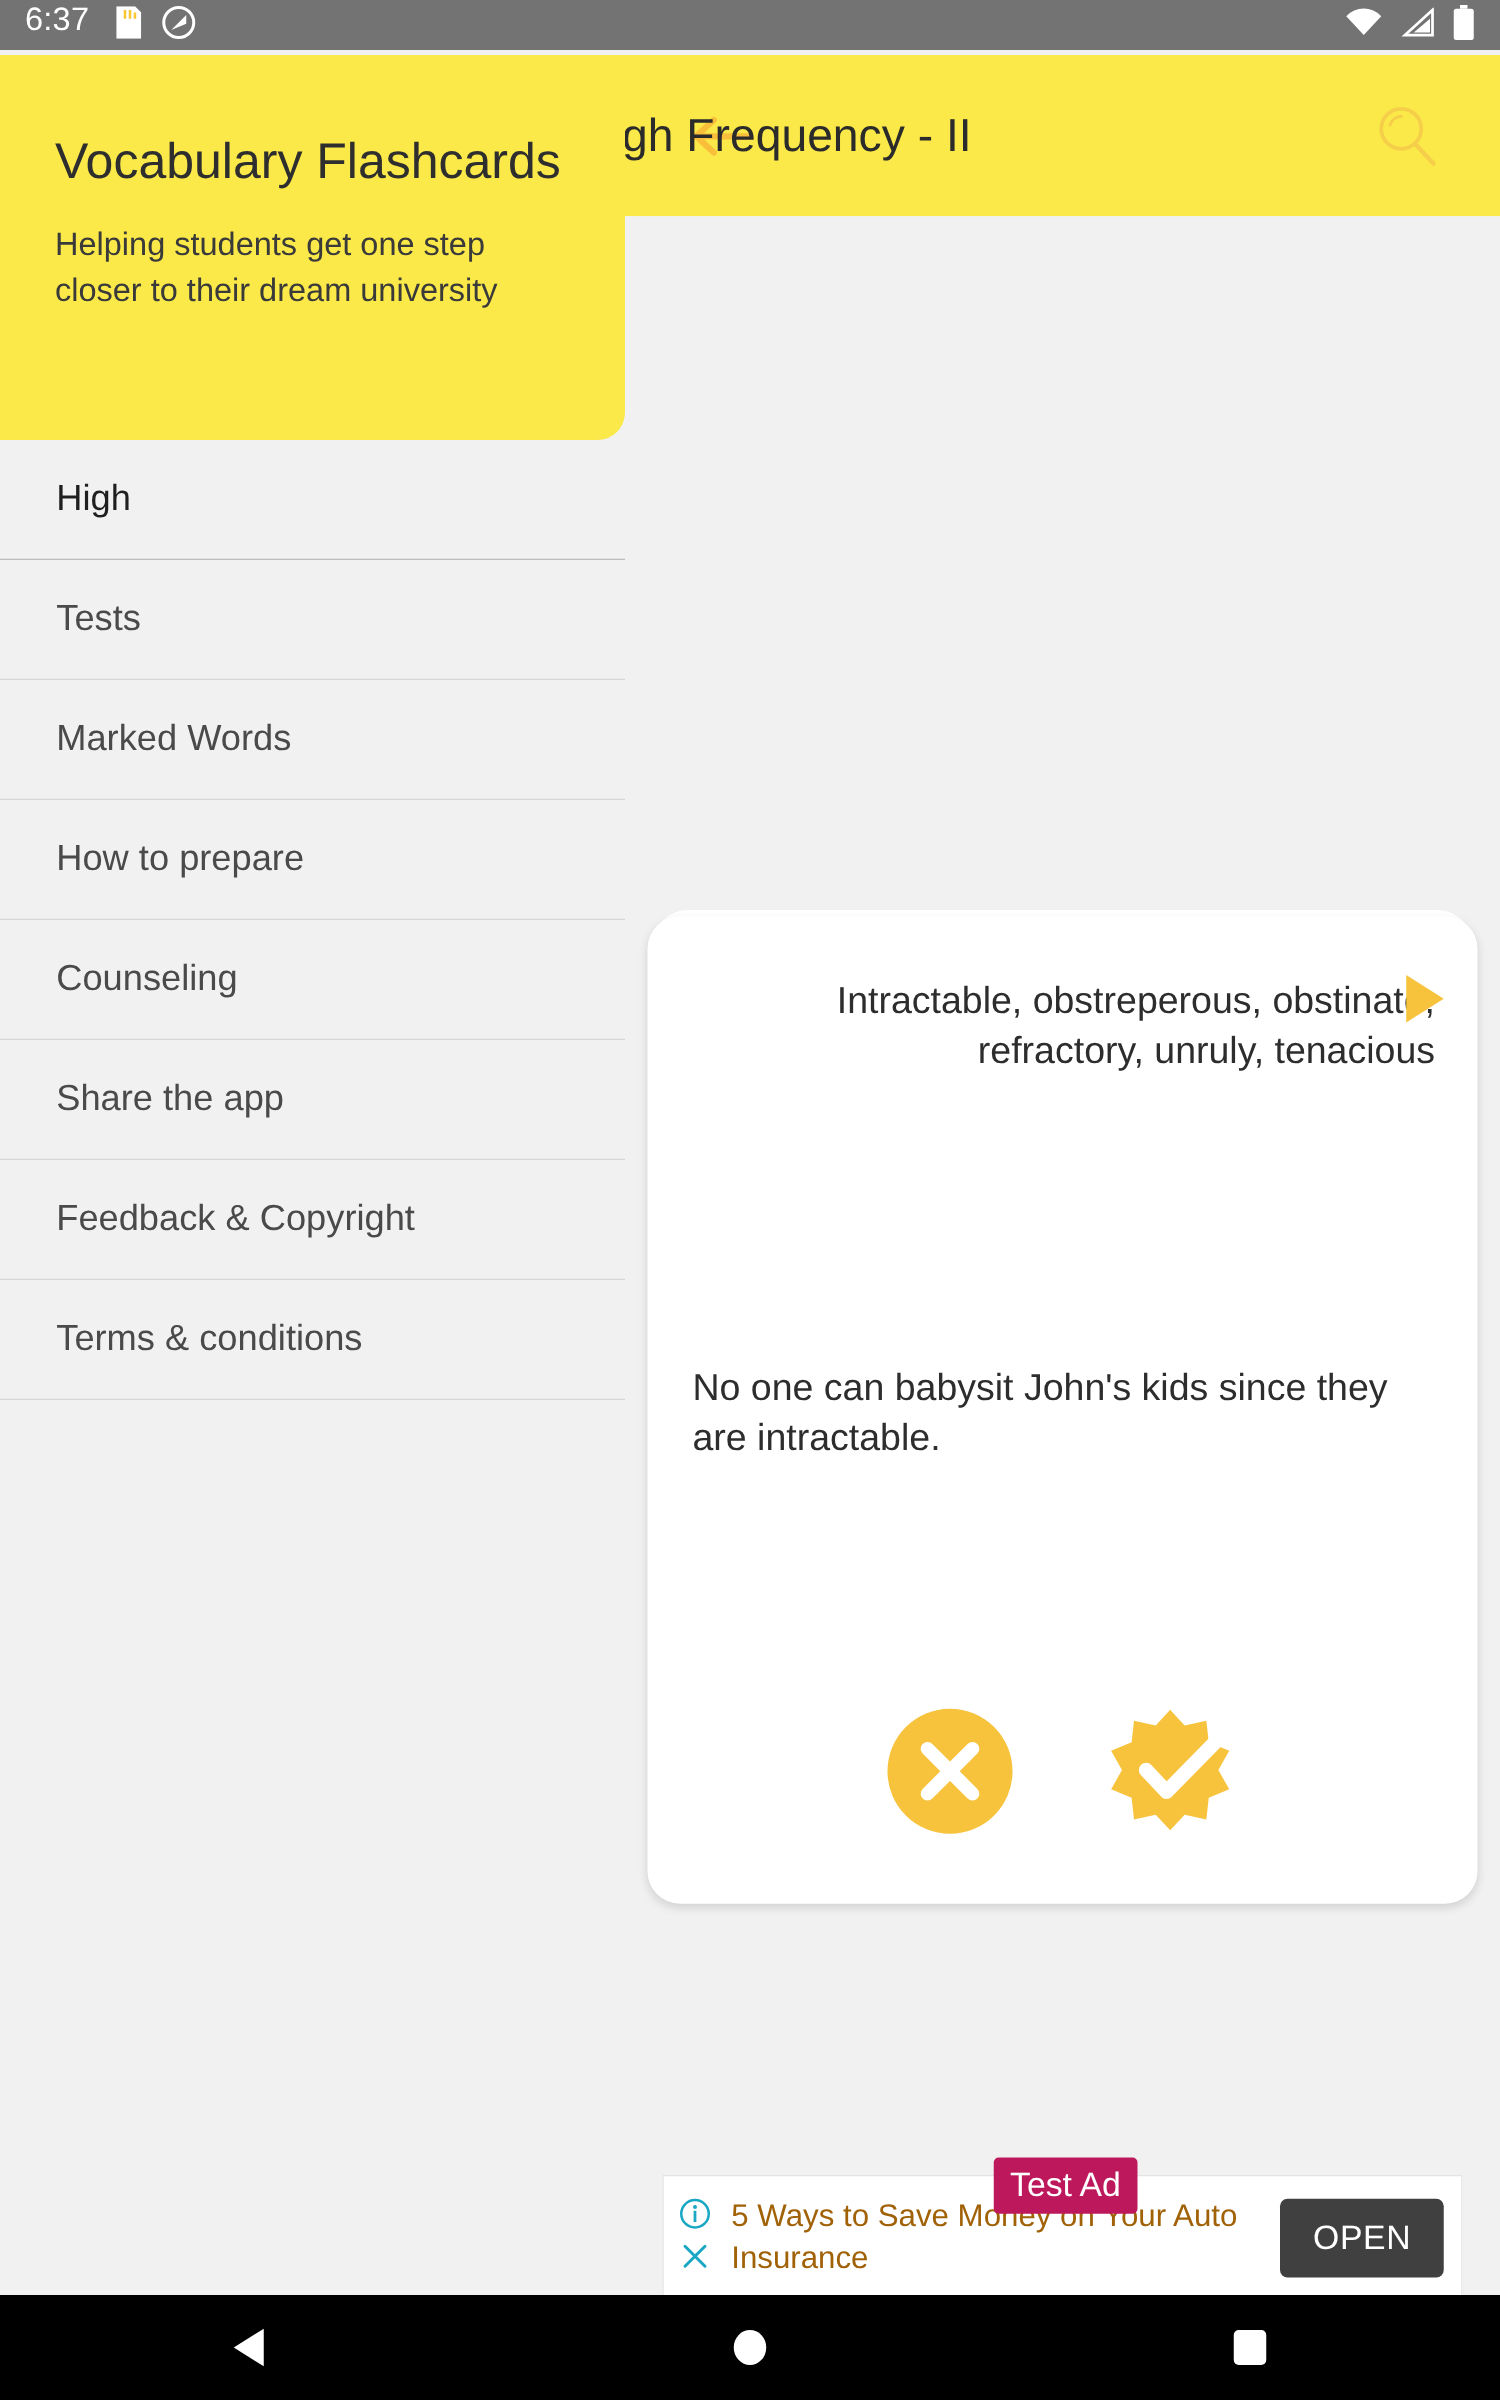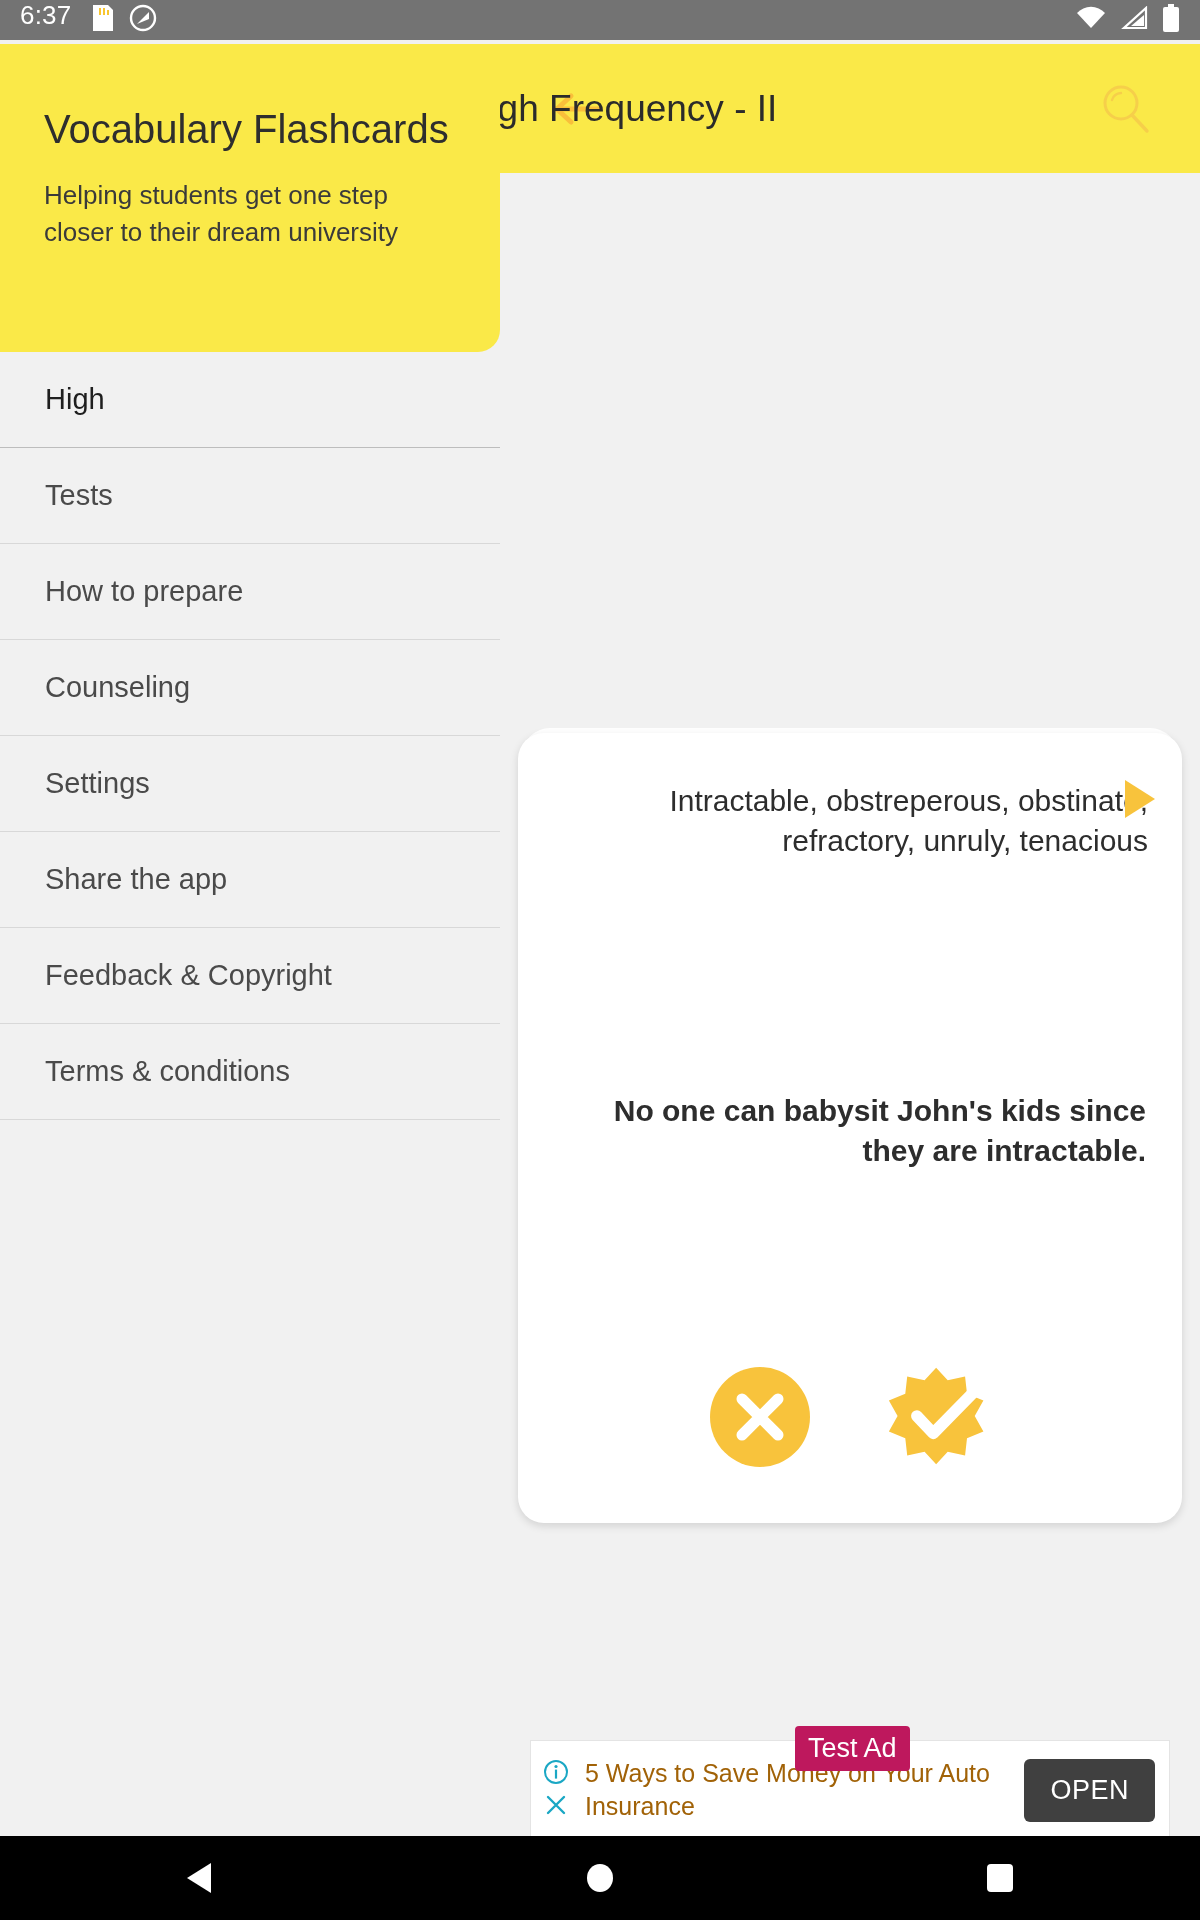--- a/index.html
+++ b/index.html
@@ -165,26 +165,25 @@
   }
   .play-triangle {
     position: absolute;
     right: 22px; top: 44px;
     width: 40px; height: 44px;
     display: flex; align-items: center; justify-content: center;
   }
   .card-sentence {
     position: absolute;
     left: 18px; right: 18px; top: 358px;
-    text-align: right;
+    text-align: left;
     font-size: 30px;
     line-height: 1.33;
     color: #2d2d2d;
     padding: 0 18px;
-    font-weight: bold;
   }
   .card-actions {
     position: absolute;
     left: 0; right: 0; bottom: 52px;
     display: flex;
     justify-content: center;
     gap: 72px;
   }
   .action-btn {
     width: 108px; height: 108px;
@@ -359,27 +358,27 @@
       <div class="drawer-subtitle">Helping students get one step closer to their dream university</div>
     </div>
     <div class="drawer-menu">
       <div class="drawer-item selected">
         <span>High</span>
       </div>
       <div class="drawer-item">
         <span>Tests</span>
       </div>
       <div class="drawer-item">
+        <span>Marked Words</span>
+      </div>
+      <div class="drawer-item">
         <span>How to prepare</span>
       </div>
       <div class="drawer-item">
         <span>Counseling</span>
-      </div>
-      <div class="drawer-item">
-        <span>Settings</span>
       </div>
       <div class="drawer-item">
         <span>Share the app</span>
       </div>
       <div class="drawer-item">
         <span>Feedback &amp; Copyright</span>
       </div>
       <div class="drawer-item">
         <span>Terms &amp; conditions</span>
       </div>

